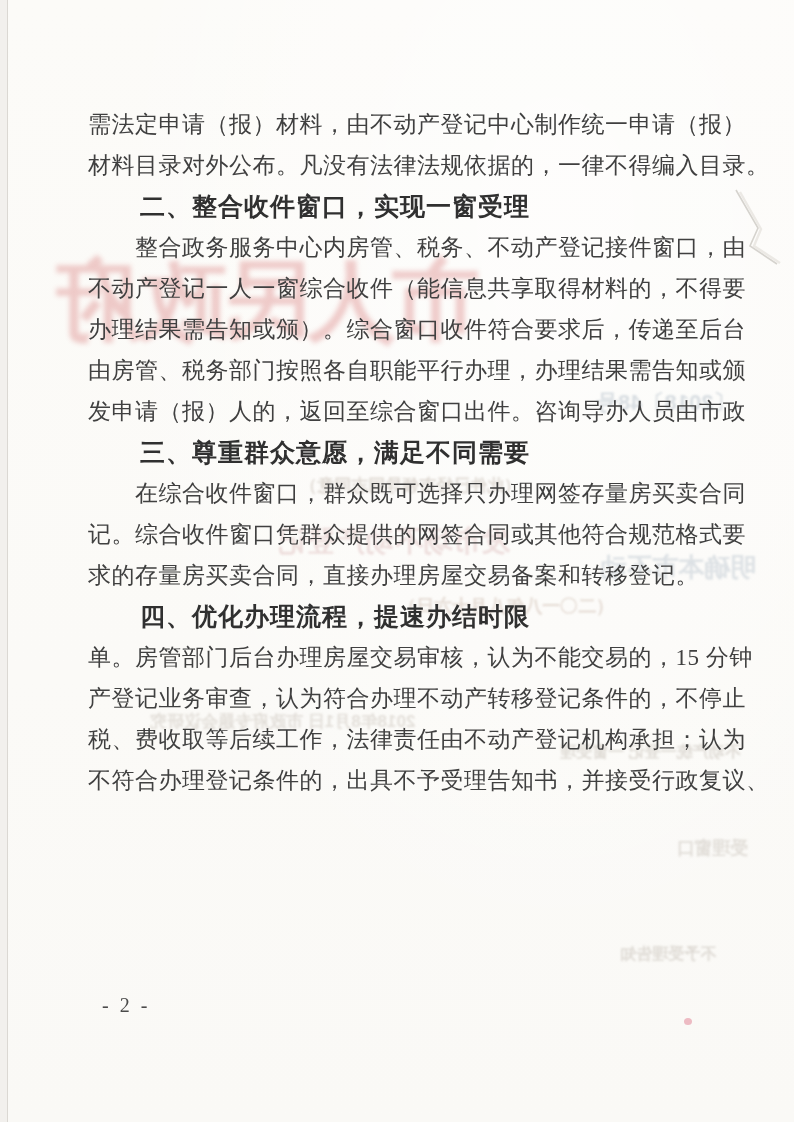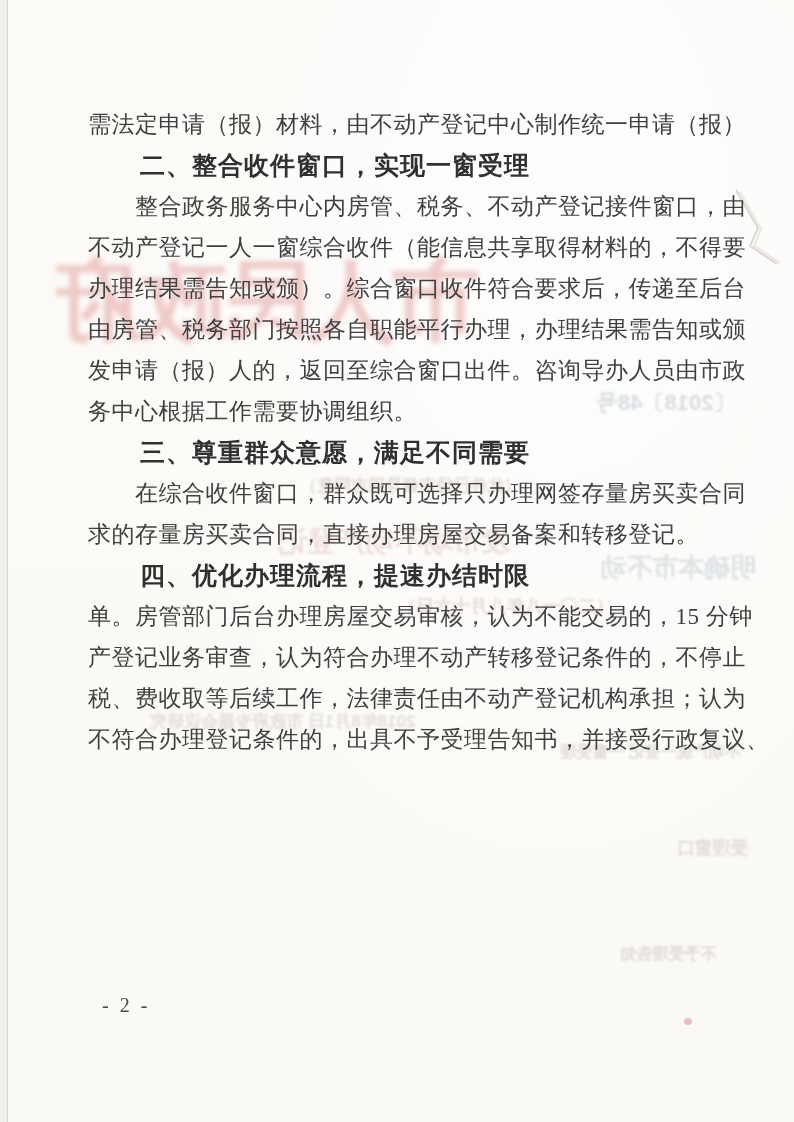--- a/index.html
+++ b/index.html
@@ -81,29 +81,30 @@
   <div class="bleed ghost" style="left:676px;top:836px;font-size:18px;color:#c2bbb2;opacity:.45;">受理窗口</div>
   <div class="bleed ghost" style="left:620px;top:944px;font-size:16px;color:#c2bbb2;opacity:.5;">不予受理告知</div>
 
   <svg class="crease" width="74" height="100" viewBox="0 0 74 100">
     <polyline points="16,10 38,48 30,66 57,84" fill="none" stroke="#c8c5bf" stroke-width="1.6" opacity="0.75"></polyline>
     <polyline points="20,12 41,49 34,66 60,83" fill="none" stroke="#e4e1dc" stroke-width="2.4" opacity="0.7"></polyline>
   </svg>
 
   <div class="doc-content">
     <div class="ln">需法定申请（报）材料，由不动产登记中心制作统一申请（报）</div>
+    <div class="ln">材料目录对外公布。凡没有法律法规依据的，一律不得编入目录。</div>
     <div class="ln heading">二、整合收件窗口，实现一窗受理</div>
     <div class="ln indent">整合政务服务中心内房管、税务、不动产登记接件窗口，由</div>
     <div class="ln">不动产登记一人一窗综合收件（能信息共享取得材料的，不得要</div>
     <div class="ln">办理结果需告知或颁）。综合窗口收件符合要求后，传递至后台</div>
     <div class="ln">由房管、税务部门按照各自职能平行办理，办理结果需告知或颁</div>
     <div class="ln">发申请（报）人的，返回至综合窗口出件。咨询导办人员由市政</div>
-    <div class="ln">务中心根据工作需要协调组织。</div>
     <div class="ln heading">三、尊重群众意愿，满足不同需要</div>
     <div class="ln indent">在综合收件窗口，群众既可选择只办理网签存量房买卖合同</div>
+    <div class="ln">记。综合收件窗口凭群众提供的网签合同或其他符合规范格式要</div>
     <div class="ln">求的存量房买卖合同，直接办理房屋交易备案和转移登记。</div>
     <div class="ln heading">四、优化办理流程，提速办结时限</div>
     <div class="ln">单。房管部门后台办理房屋交易审核，认为不能交易的，15 分钟</div>
     <div class="ln">产登记业务审查，认为符合办理不动产转移登记条件的，不停止</div>
     <div class="ln">税、费收取等后续工作，法律责任由不动产登记机构承担；认为</div>
     <div class="ln">不符合办理登记条件的，出具不予受理告知书，并接受行政复议、</div>
   </div>
 
   <div class="page-number">- 2 -</div>
 

